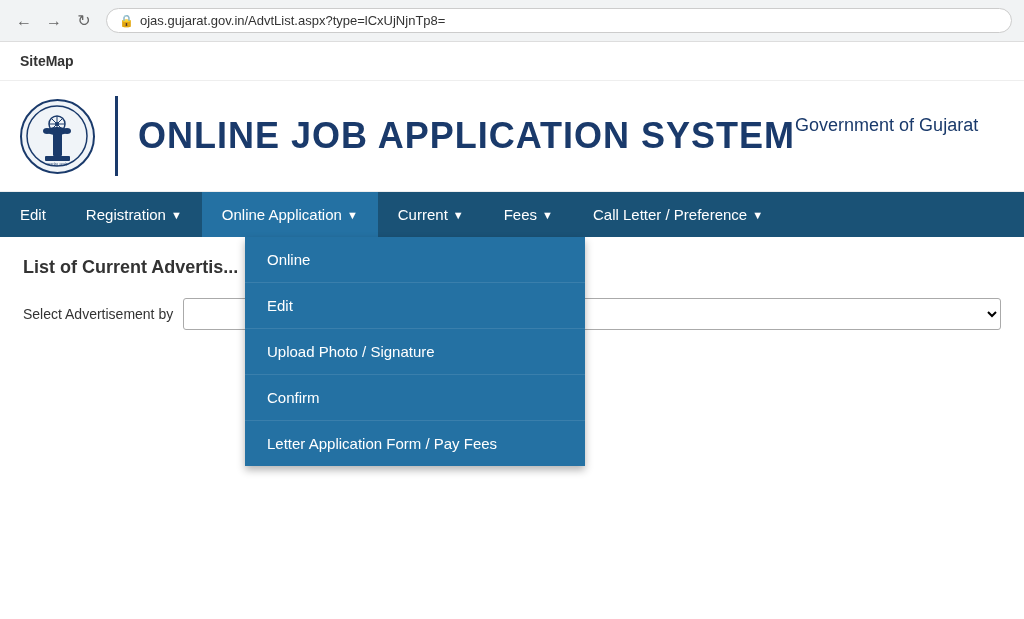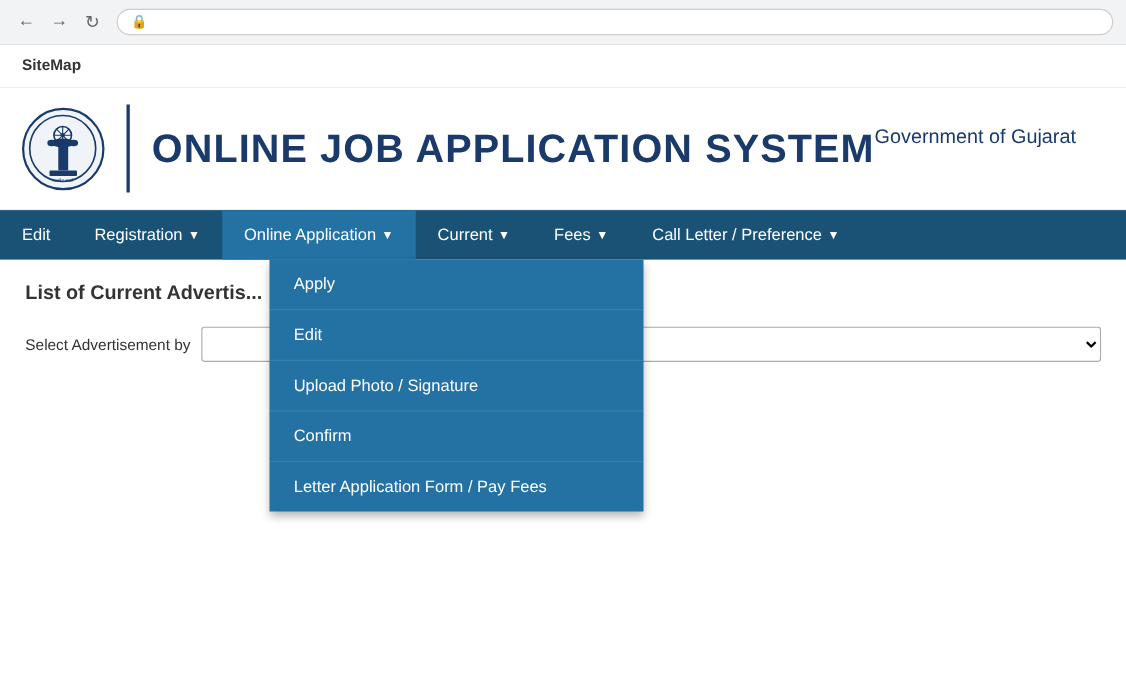--- a/index.html
+++ b/index.html
@@ -166,20 +166,21 @@
 <body>
 
 <div class="browser-chrome">
   <div class="browser-controls">
     <button class="browser-btn">←</button>
     <button class="browser-btn">→</button>
     <button class="browser-btn">↻</button>
   </div>
   <div class="address-bar">
     <span class="lock-icon">🔒</span>
+    <span>ojas.gujarat.gov.in/AdvtList.aspx?type=lCxUjNjnTp8=</span>
   </div>
 </div>
 
 <div class="site-topbar">
   <a class="sitemap-link">SiteMap</a>
 </div>
 
 <div class="site-header">
   <div class="emblem-circle">
     <svg width="65" height="65" viewBox="0 0 65 65">
@@ -233,21 +234,21 @@
     <span>Fees</span>
     <span class="nav-arrow">▼</span>
   </div>
   <div class="nav-item">
     <span>Call Letter / Preference</span>
     <span class="nav-arrow">▼</span>
   </div>
 
   <div class="dropdown-menu">
     <div class="dropdown-item">
-      <span>Apply</span>
+      <span>Online</span>
     </div>
     <div class="dropdown-item">
       <span>Edit</span>
     </div>
     <div class="dropdown-item">
       <span>Upload Photo / Signature</span>
     </div>
     <div class="dropdown-item">
       <span>Confirm</span>
     </div>

